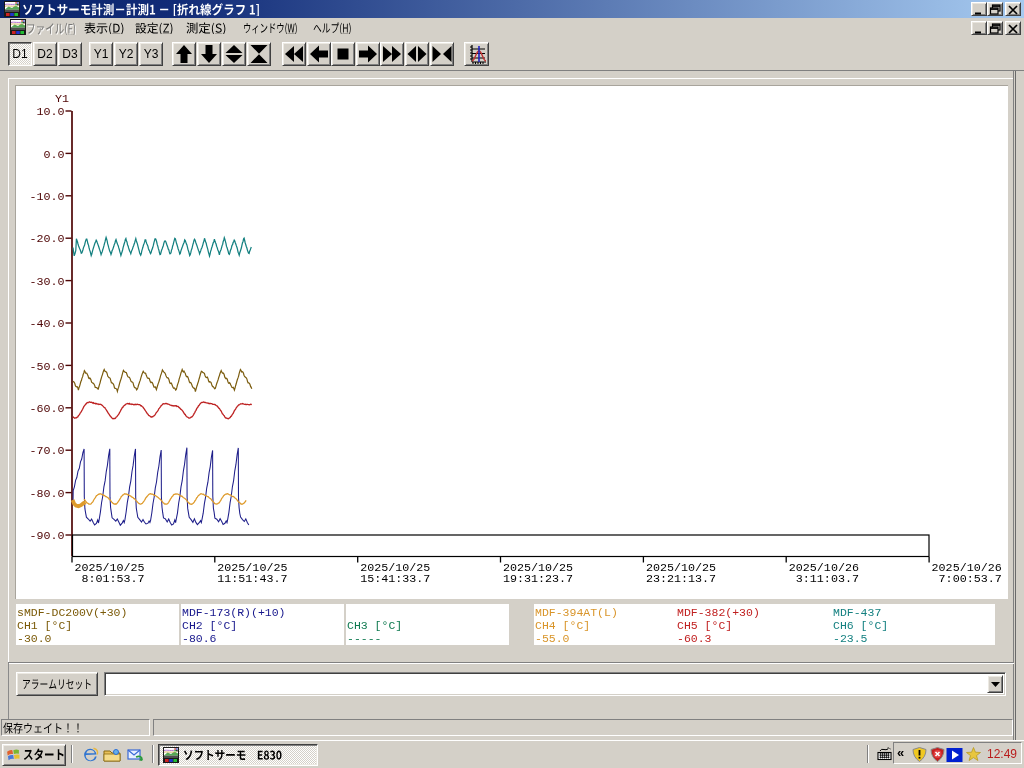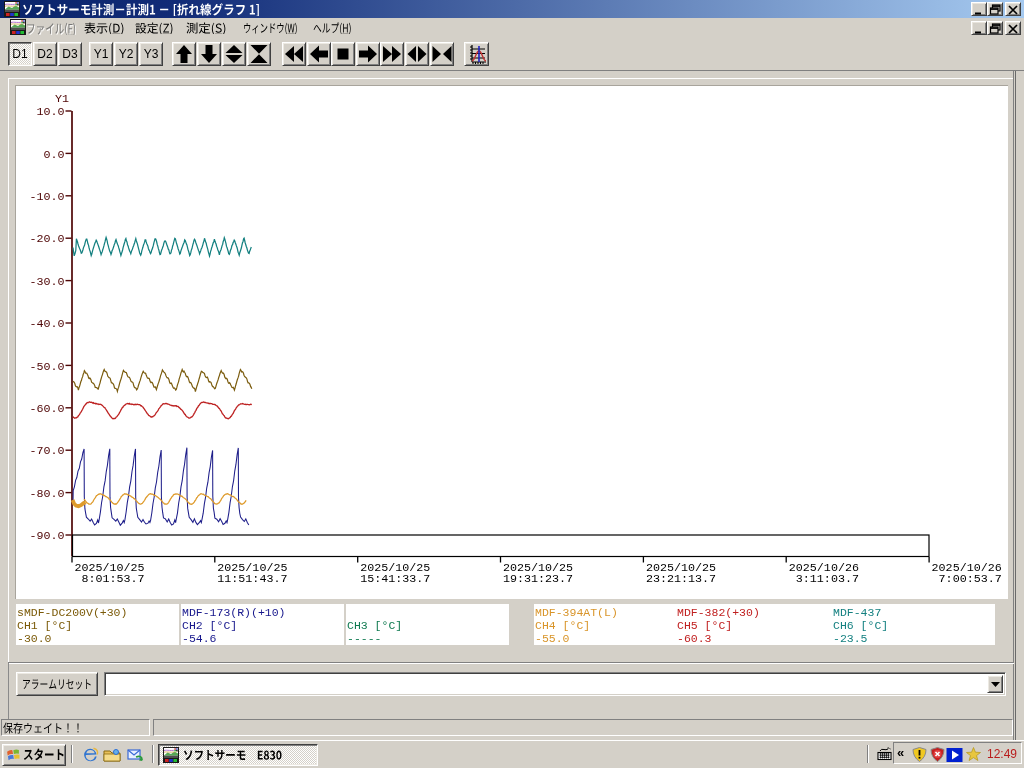--- a/index.html
+++ b/index.html
@@ -26,21 +26,21 @@
 <div class="abs" style="left:8px;top:78px;width:1006px;height:1px;background:#fff"></div>
 <div class="abs" style="left:8px;top:78px;width:1px;height:585px;background:#fff"></div>
 <div class="abs" style="left:1013px;top:71px;width:1px;height:670px;background:#808080"></div>
 <div class="abs" style="left:1015px;top:71px;width:1px;height:670px;background:#6a6a6a"></div>
 <div class="abs" style="left:8px;top:662px;width:1006px;height:1px;background:#808080"></div>
 <div class="abs" style="left:8px;top:663px;width:1006px;height:1px;background:#fff"></div>
 <div class="abs" style="left:8px;top:663px;width:1px;height:56px;background:#8a8a8a"></div>
 
 <div class="abs" style="left:15px;top:85px;width:993px;height:514px;background:#fff;border-left:1px solid #a8a49c;border-top:1px solid #a8a49c"></div>
 <div class="lg" style="left:16px;color:#7b5a08"><div>sMDF-DC200V(+30)</div><div>CH1 [°C]</div><div>-30.0</div></div>
-<div class="lg" style="left:181px;color:#17178c"><div>MDF-173(R)(+10)</div><div>CH2 [°C]</div><div>-54.6</div></div>
+<div class="lg" style="left:181px;color:#17178c"><div>MDF-173(R)(+10)</div><div>CH2 [°C]</div><div>-80.6</div></div>
 <div class="lg" style="left:346px;color:#0f7a50"><div>&nbsp;</div><div>CH3 [°C]</div><div>-----</div></div>
 <div class="lg" style="left:534px;color:#d9952a"><div>MDF-394AT(L)</div><div>CH4 [°C]</div><div>-55.0</div></div>
 <div class="lg" style="left:676px;color:#c02020"><div>MDF-382(+30)</div><div>CH5 [°C]</div><div>-60.3</div></div>
 <div class="lg" style="left:832px;color:#148080"><div>MDF-437</div><div>CH6 [°C]</div><div>-23.5</div></div>
 
 <div id="titlebar"></div>
 <svg width="16" height="16" viewBox="0 0 16 16" style="position:absolute;left:4px;top:1px">
     <rect x="0" y="0" width="16" height="16" fill="#1a1a1a"></rect>
     <rect x="1" y="1" width="14" height="7.5" fill="#fff"></rect>
     <path d="M1 8.5 L4.5 5.5 L8 7 L11.5 4.5 L15 6.5 V8.5 H1 Z" fill="#55a855"></path>

